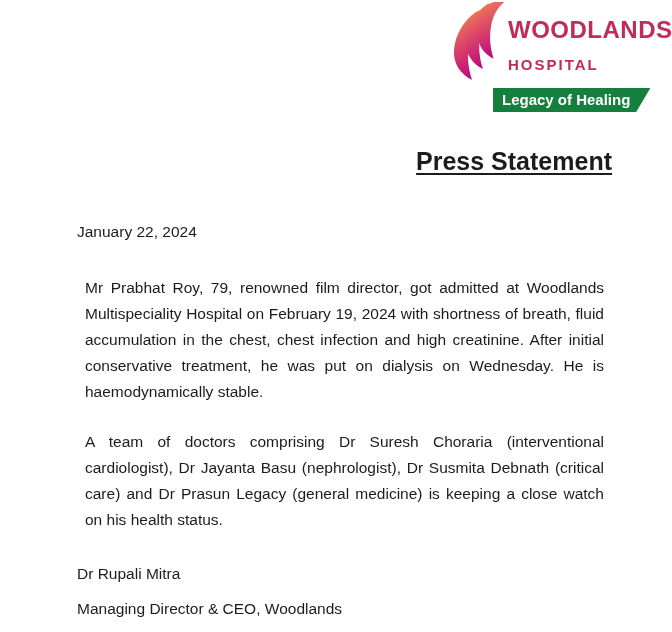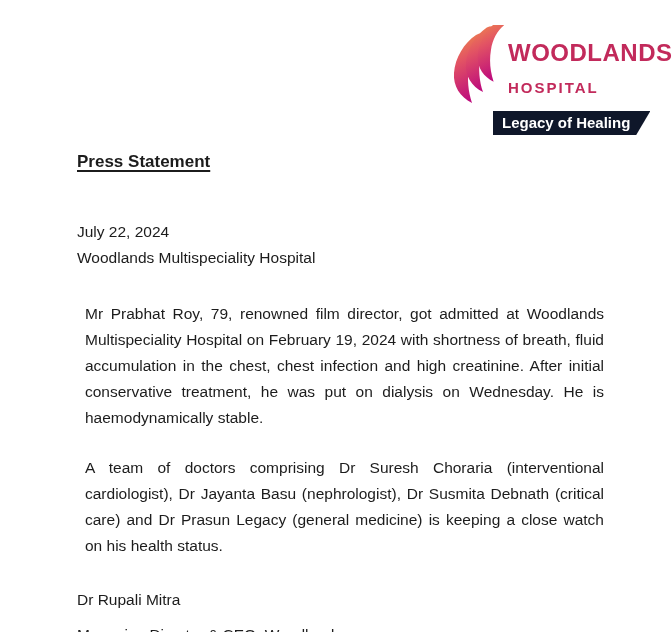--- a/index.html
+++ b/index.html
@@ -12,21 +12,21 @@
     height: 632px;
     position: relative;
     overflow: hidden;
     font-family: "Liberation Sans", sans-serif;
     color: #1c1c1c;
   }
 
   
   .logo {
     position: absolute;
-    top: 23px;
+    top: 0;
     right: 20px;
     width: 200px;
   }
   .logo-row {
     display: flex;
     align-items: flex-start;
   }
   .logo-icon {
     flex: 0 0 auto;
     margin-top: 2px;
@@ -58,22 +58,22 @@
     padding: 3px 20px 3px 9px;
     clip-path: polygon(0 0, 100% 0, 91% 100%, 0 100%);
   }
 
   
   .main {
     padding: 0 60px 0 77px;
   }
   .doc-title {
     margin: 146px 0 0 0;
-    text-align: left;
-    font-size: 17px;
+    text-align: right;
+    font-size: 25px;
     font-weight: bold;
     line-height: 31px;
     text-decoration: underline;
     text-decoration-thickness: 2px;
     text-underline-offset: 3px;
   }
   .date-block {
     margin-top: 42px;
     font-size: 15.5px;
     line-height: 26px;
@@ -119,29 +119,28 @@
           <use href="#petal" transform="translate(12,-7) scale(0.95)"></use>
           <use href="#petal" transform="translate(24,-12) scale(0.88)"></use>
         </g>
       </svg>
     </div>
     <div class="logo-text">
       <div class="logo-name" style="color:#C22A5B">WOODLANDS</div>
       <div class="logo-subname" style="color:#C22A5B">HOSPITAL</div>
     </div>
   </div>
-  <div class="logo-banner" style="background:#0f172a;color:#FFFFFF">Legacy of Healing</div>
+  <div class="logo-banner" style="background:#15803d;color:#FFFFFF">Legacy of Healing</div>
 </div>
 
 <div class="main">
   <h1 class="doc-title">Press Statement</h1>
 
   <div class="date-block">
-    <div>July 22, 2024</div>
-    <div>Woodlands Multispeciality Hospital</div>
+    <div>January 22, 2024</div>
   </div>
 
   <p class="para para-1">Mr Prabhat Roy, 79, renowned film director, got admitted at Woodlands Multispeciality Hospital on February 19, 2024 with shortness of breath, fluid accumulation in the chest, chest infection and high creatinine. After initial conservative treatment, he was put on dialysis on Wednesday. He is haemodynamically stable.</p>
 
   <p class="para para-2">A team of doctors comprising Dr Suresh Choraria (interventional cardiologist), Dr Jayanta Basu (nephrologist), Dr Susmita Debnath (critical care) and Dr Prasun Legacy (general medicine) is keeping a close watch on his health status.</p>
 
   <div class="sig-name">Dr Rupali Mitra</div>
 
   <div class="sig-title">Managing Director &amp; CEO, Woodlands</div>
 </div>

